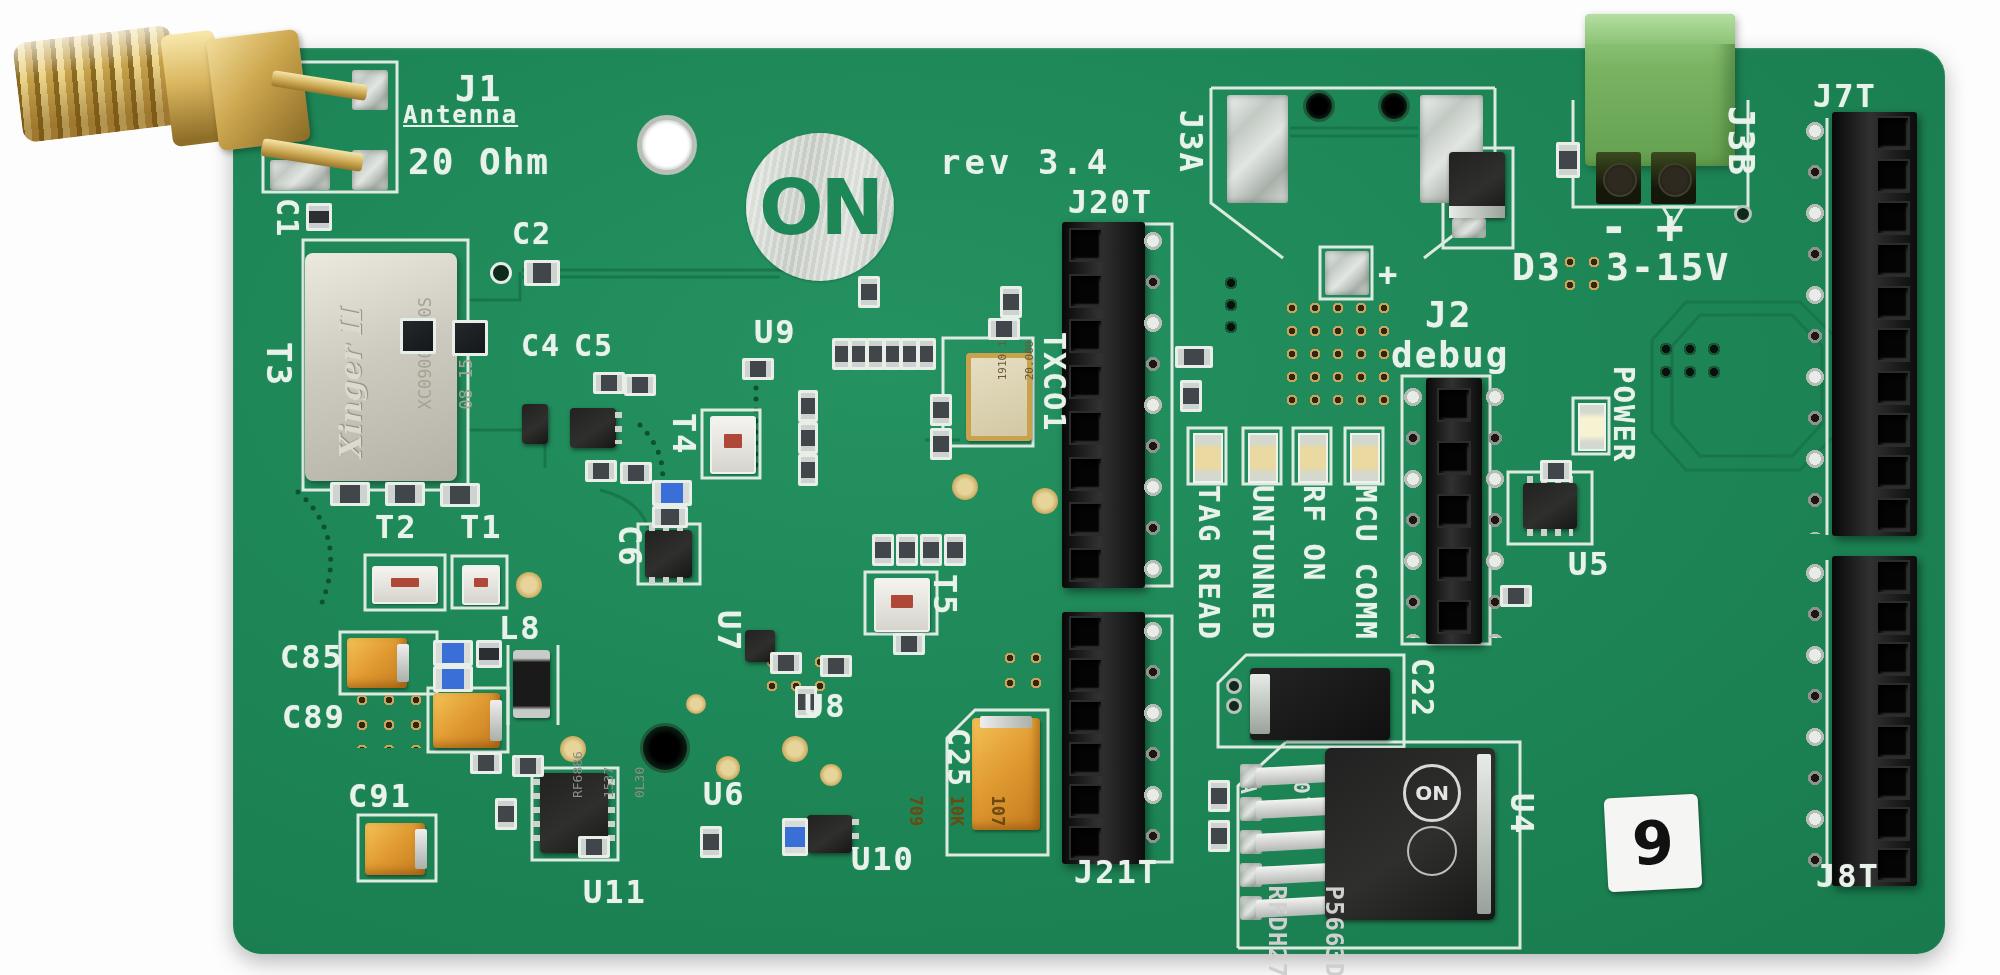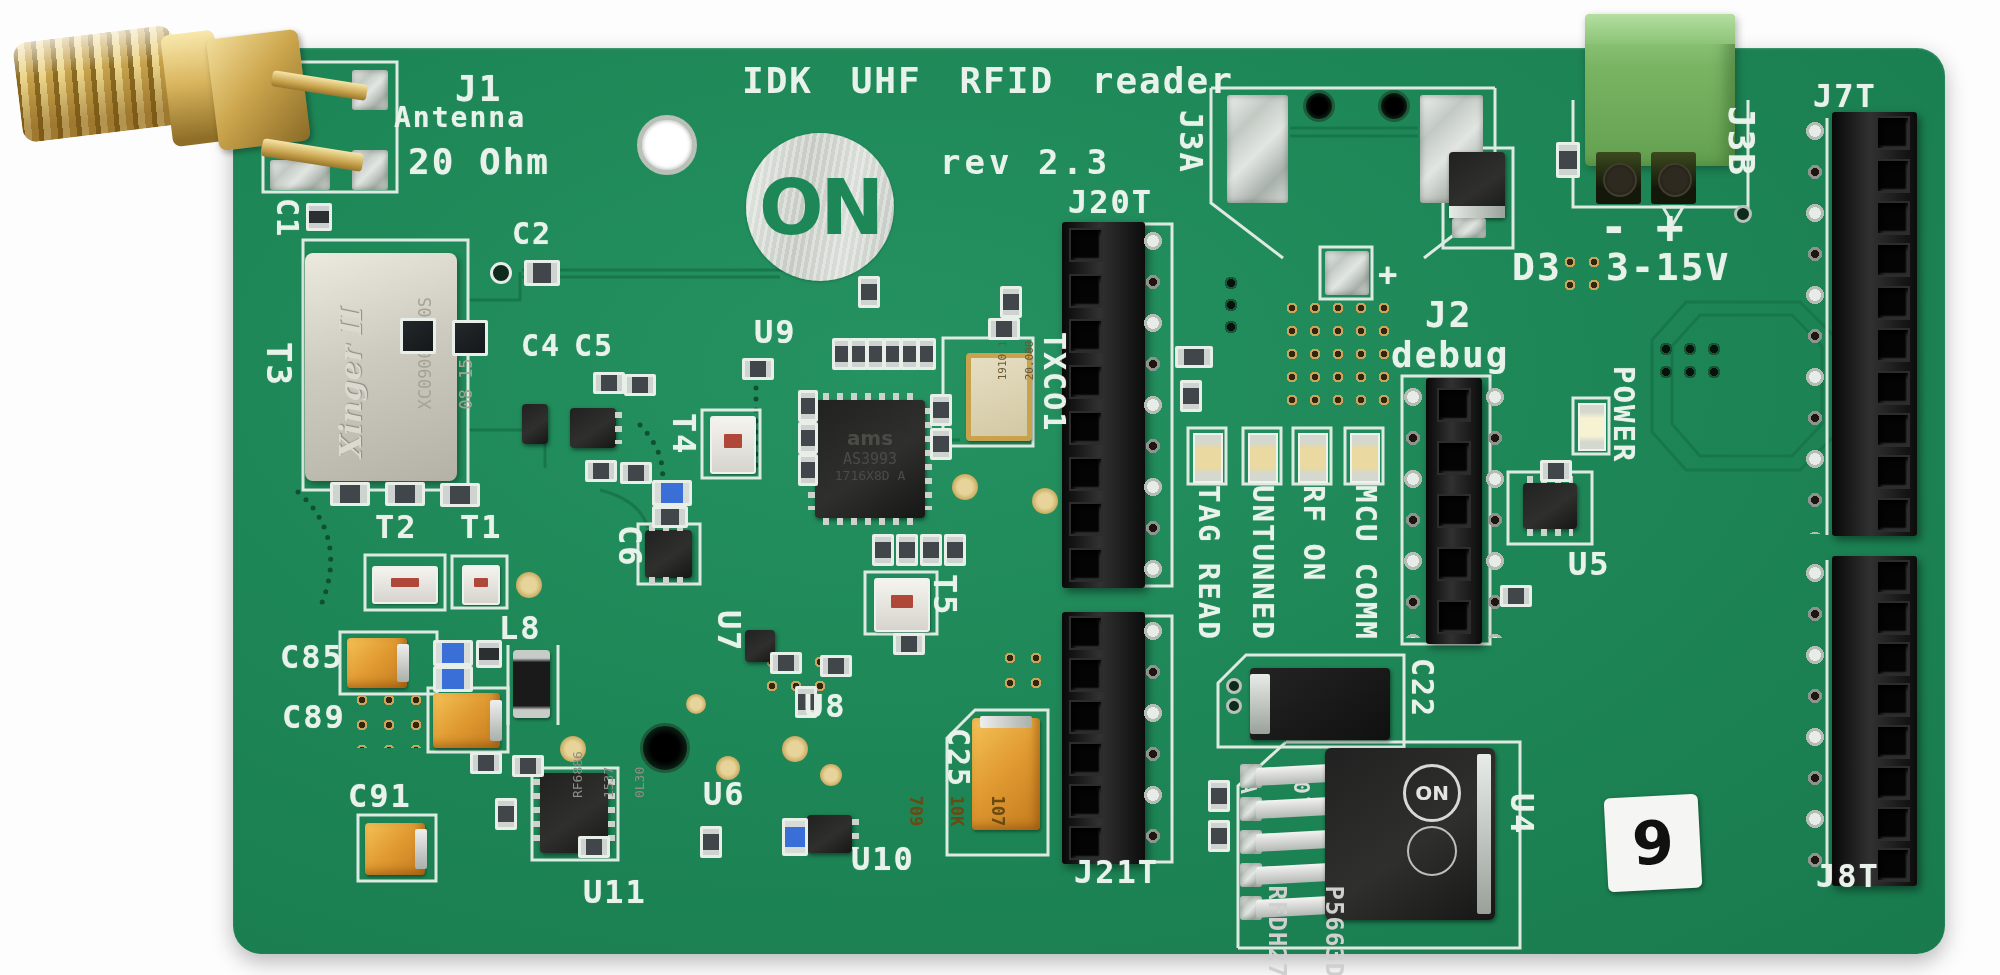--- a/index.html
+++ b/index.html
@@ -183,22 +183,21 @@
                 font-weight:bold;font-size:30px;color:#dcdad0;text-shadow:1px 1px 1px #8f8d82;">Xinger II</div>
     <div class="mk" style="left:90px;top:218px;transform:rotate(-90deg);font-size:17px;color:#a5a296;">
       <span>XC0900A-10S</span><br>
       <span>08 15</span>
     </div>
   </div>
 
   <div id="on-logo">
       <span>ON</span>
     </div>
-  <div id="title">IDK UHF RFID reader</div>
-  <div id="rev">rev 2.3</div>
+  <div id="rev">rev 3.4</div>
 
   <div class="tinned" style="left:1227px;top:95px;width:61px;height:108px;"></div>
   <div class="tinned" style="left:1420px;top:95px;width:63px;height:108px;"></div>
   <div class="hole-d" style="left:1303px;top:90px;width:26px;height:26px;"></div>
   <div class="hole-d" style="left:1378px;top:90px;width:26px;height:26px;"></div>
   <div class="tinned" style="left:1325px;top:251px;width:44px;height:44px;"></div>
 
   <div id="tblock"></div>
   <div class="tb-slot" style="left:1596px;top:152px;"></div>
   <div class="tb-slot" style="left:1651px;top:152px;"></div>
@@ -323,31 +322,20 @@
     <div class="abs" style="left:12%;top:-2px;width:76%;height:12px;background:linear-gradient(90deg,#eee,#aab0aa);border-radius:2px;"></div>
     <div class="mk" style="left:56px;top:16px;transform:rotate(90deg);color:#6b4a12;font-size:17px;font-weight:bold;">
       <span>107</span><br>
       <span>10K</span><br>
       <span>709</span>
     </div>
   </div>
   <div class="gridvias" style="left:1000px;top:648px;width:52px;height:50px;background-size:26px 25px;"></div>
   <div class="gridvias" style="left:762px;top:652px;width:70px;height:50px;background-size:24px 24px;"></div>
 
-  <div class="chip" style="left:815px;top:400px;width:110px;height:118px;">
-    <div class="pins-h" style="left:8px;top:-7px;width:94px;"></div>
-    <div class="pins-h" style="left:8px;bottom:-7px;width:94px;"></div>
-    <div class="pins-v" style="top:8px;left:-7px;height:102px;"></div>
-    <div class="pins-v" style="top:8px;right:-7px;height:102px;"></div>
-    <div class="abs" style="left:0;top:26px;width:100%;text-align:center;color:#4c4c46;">
-      <div style="font-weight:800;font-size:20px;font-family:'DejaVu Sans',sans-serif;">ams</div>
-      <div style="font-size:15px;">AS3993</div>
-      <div style="font-size:13px;">1716X8D A</div>
-    </div>
-  </div>
   <div class="abs" style="left:966px;top:353px;width:56px;height:78px;border:5px solid #c9a24e;border-radius:4px;
        background:linear-gradient(160deg,#e6dec2,#d2c8a4);box-shadow:1px 2px 3px rgba(0,0,0,.35);">
     <div class="mk" style="left:12px;top:62px;transform:rotate(-90deg);color:#6a5a36;font-size:11px;">
       <span>1910 1717</span><br>
       <span>20.000</span>
     </div>
   </div>
   <div class="gpad" style="left:952px;top:474px;width:26px;height:26px;"></div>
   <div class="gpad" style="left:1032px;top:488px;width:26px;height:26px;"></div>
   <div class="abs darkvias" style="left:1220px;top:272px;width:24px;height:70px;background-size:24px 22px;"></div>
@@ -456,21 +444,21 @@
   <div class="r-v" style="left:944px;top:534px;"></div>
   <div class="r-v" style="left:1208px;top:780px;"></div>
   <div class="r-v" style="left:1208px;top:820px;"></div>
   <div class="r-v" style="left:1556px;top:142px;width:18px;height:30px;"></div>
   <div class="r-h" style="left:1540px;top:460px;"></div>
   <div class="r-h" style="left:1500px;top:585px;"></div>
   <div class="r-v" style="left:858px;top:276px;"></div>
 
   <div id="silkscreen-labels">
       <div class="sk" style="left: 455px; top: 70px; font-size: 36px;">J1</div>
-      <div class="sk" style="left: 394px; top: 103px; font-size: 28px;">Antenna</div>
+      <div class="sk" style="left: 403px; top: 103px; font-size: 24px; text-decoration: underline;">Antenna</div>
       <div class="sk" style="left: 408px; top: 143px; font-size: 36px;">20 Ohm</div>
       <div class="sk" style="left: 303px; top: 198px; font-size: 30px; transform: rotate(90deg);">C1</div>
       <div class="sk" style="left: 512px; top: 218px; font-size: 30px;">C2</div>
       <div class="sk" style="left: 521px; top: 330px; font-size: 30px;">C4</div>
       <div class="sk" style="left: 574px; top: 330px; font-size: 30px;">C5</div>
       <div class="sk" style="left: 296px; top: 342px; font-size: 34px; transform: rotate(90deg);">T3</div>
       <div class="sk" style="left: 375px; top: 511px; font-size: 32px;">T2</div>
       <div class="sk" style="left: 460px; top: 511px; font-size: 32px;">T1</div>
       <div class="sk" style="left: 499px; top: 612px; font-size: 32px;">L8</div>
       <div class="sk" style="left: 280px; top: 641px; font-size: 32px;">C85</div>

